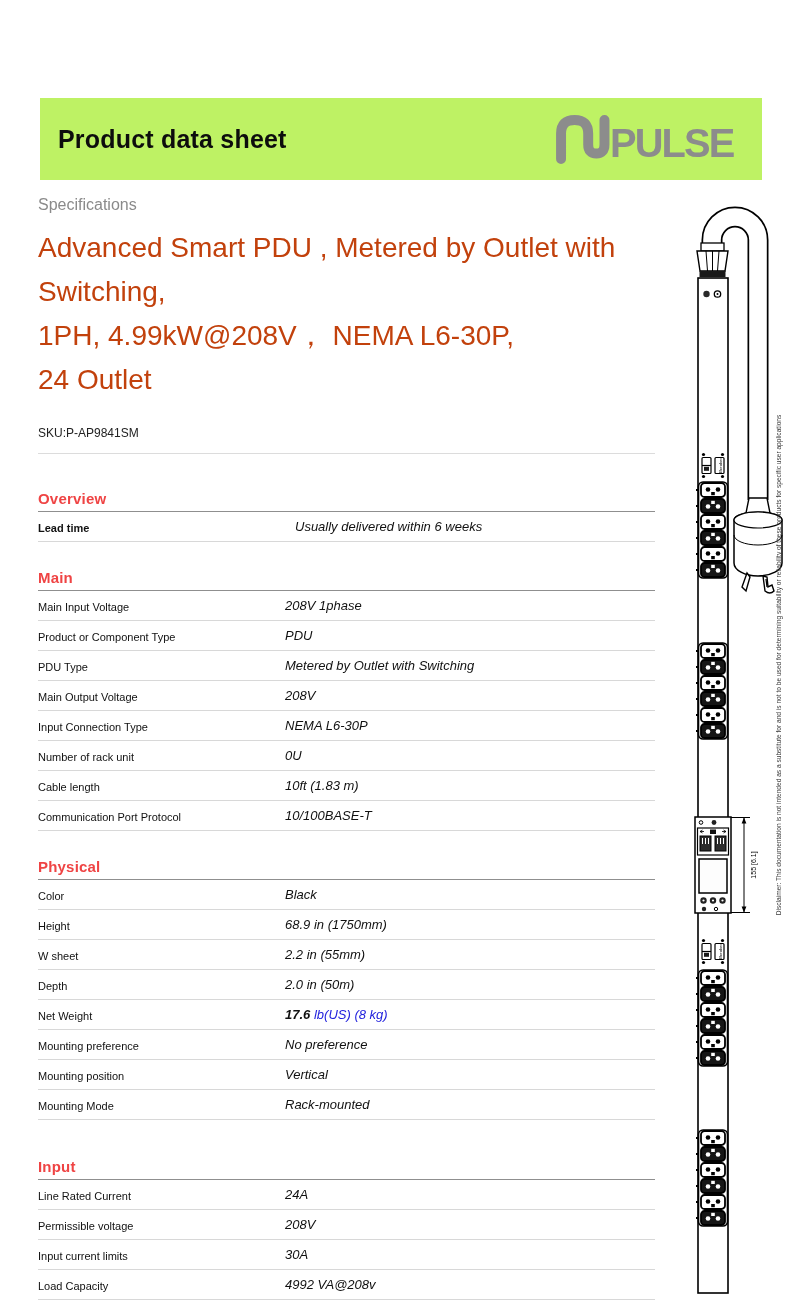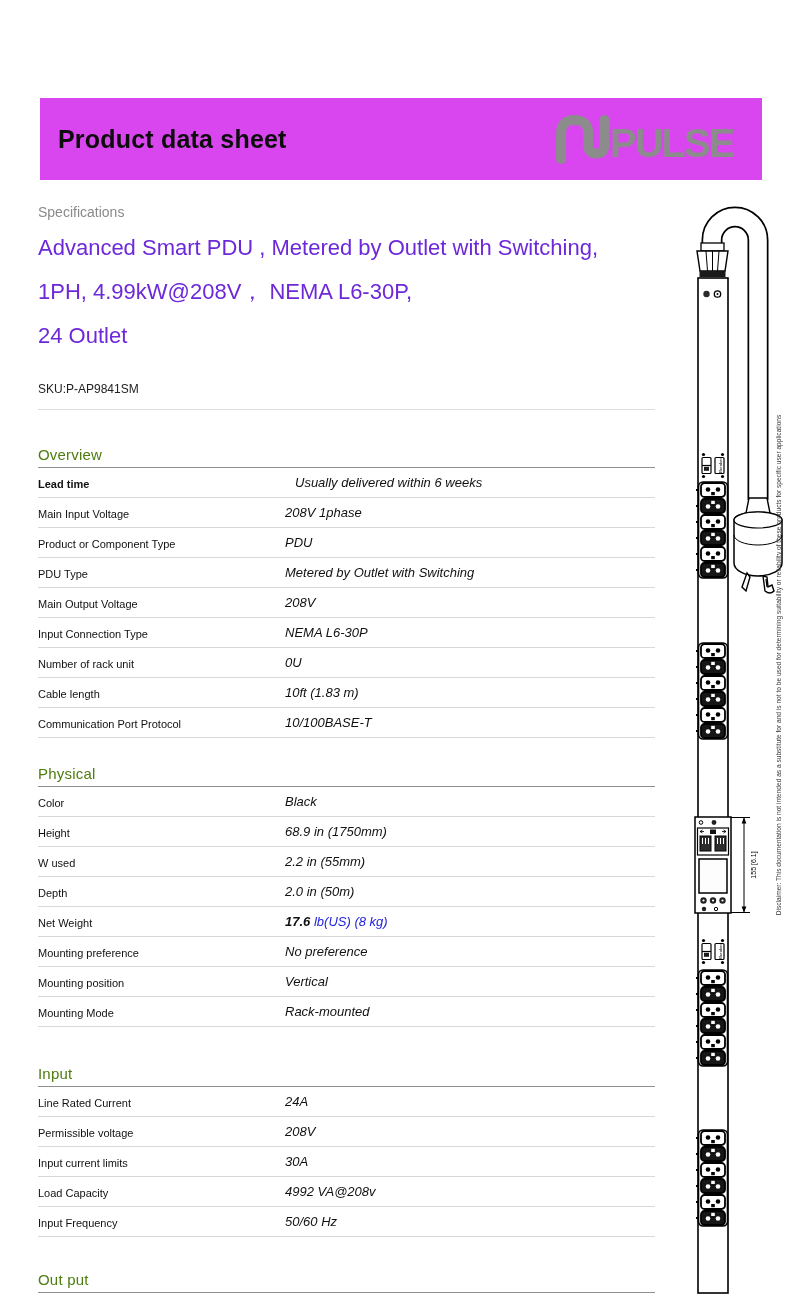--- a/index.html
+++ b/index.html
@@ -3,32 +3,32 @@
 <meta charset="utf-8">
 <style>
   html,body{margin:0;padding:0;}
   body{
     width:793px;height:1300px;background:#ffffff;position:relative;overflow:hidden;
     font-family:"Liberation Sans",sans-serif;color:#111;
   }
   
   .header{
     position:absolute;left:40px;top:98px;width:722px;height:82px;
-    background:#d946ef;display:flex;align-items:center;justify-content:space-between;
+    background:#bef264;display:flex;align-items:center;justify-content:space-between;
     padding:0 20px 0 18px;box-sizing:border-box;
   }
   .header h1{font-size:25px;font-weight:bold;margin:0;color:#0d0d0d;letter-spacing:0.2px;}
   .logo{display:flex;}
-  .specs-label{position:absolute;left:38px;top:204px;font-size:14px;color:#8a8a8a;}
+  .specs-label{position:absolute;left:38px;top:196px;font-size:16px;color:#8a8a8a;}
   
   .content{position:absolute;left:38px;top:226px;width:617px;}
-  .product-title{font-size:22px;font-weight:400;color:#6d28d9;line-height:44px;}
+  .product-title{font-size:28px;font-weight:400;color:#c2410c;line-height:44px;}
   .sku{margin-top:24px;font-size:12px;color:#222;padding-bottom:13px;border-bottom:1px solid #dcdcdc;}
   .section h2{
-    font-size:15px;font-weight:normal;color:#4d7c0f;margin:27px 0 0 0;
+    font-size:15px;font-weight:bold;color:#ef4444;margin:27px 0 0 0;
     padding-bottom:4px;border-bottom:1px solid #8f8f8f;letter-spacing:0.2px;
   }
   .section-overview h2{margin-top:36px;}
   .section-input h2{margin-top:38px;}
   .section-output h2{margin-top:34px;}
   .row{display:flex;align-items:flex-end;border-bottom:1px solid #d8d8d8;padding:5px 0 7px 0;}
   .row .label{width:247px;flex-shrink:0;font-size:11px;color:#111;}
   .row .value{font-size:13px;color:#111;padding-top:2px;font-style:italic;}
   .row.tight{padding:3px 0 4px 0;}
   .bold{font-weight:bold;}
@@ -63,20 +63,21 @@
 
   <div class="section section-overview">
     <h2>Overview</h2>
     <div class="row">
       <div class="label bold">Lead time</div>
       <div class="value blue" style="margin-left:10px">Usually delivered within 6 weeks</div>
     </div>
   </div>
 
   <div class="section section-main">
+    <h2>Main</h2>
     <div class="row">
       <div class="label">Main Input Voltage</div>
       <div class="value">208V 1phase</div>
     </div>
     <div class="row">
       <div class="label">Product or Component Type</div>
       <div class="value">PDU</div>
     </div>
     <div class="row">
       <div class="label">PDU Type</div>
@@ -108,21 +109,21 @@
     <h2>Physical</h2>
     <div class="row">
       <div class="label">Color</div>
       <div class="value">Black</div>
     </div>
     <div class="row">
       <div class="label">Height</div>
       <div class="value">68.9 in (1750mm)</div>
     </div>
     <div class="row">
-      <div class="label">W used</div>
+      <div class="label">W sheet</div>
       <div class="value">2.2 in (55mm)</div>
     </div>
     <div class="row">
       <div class="label">Depth</div>
       <div class="value">2.0 in (50m)</div>
     </div>
     <div class="row">
       <div class="label">Net Weight</div>
       <div class="value"><span class="bold">17.6</span> <span class="blue">lb(US) (8 kg)</span></div>
     </div>

